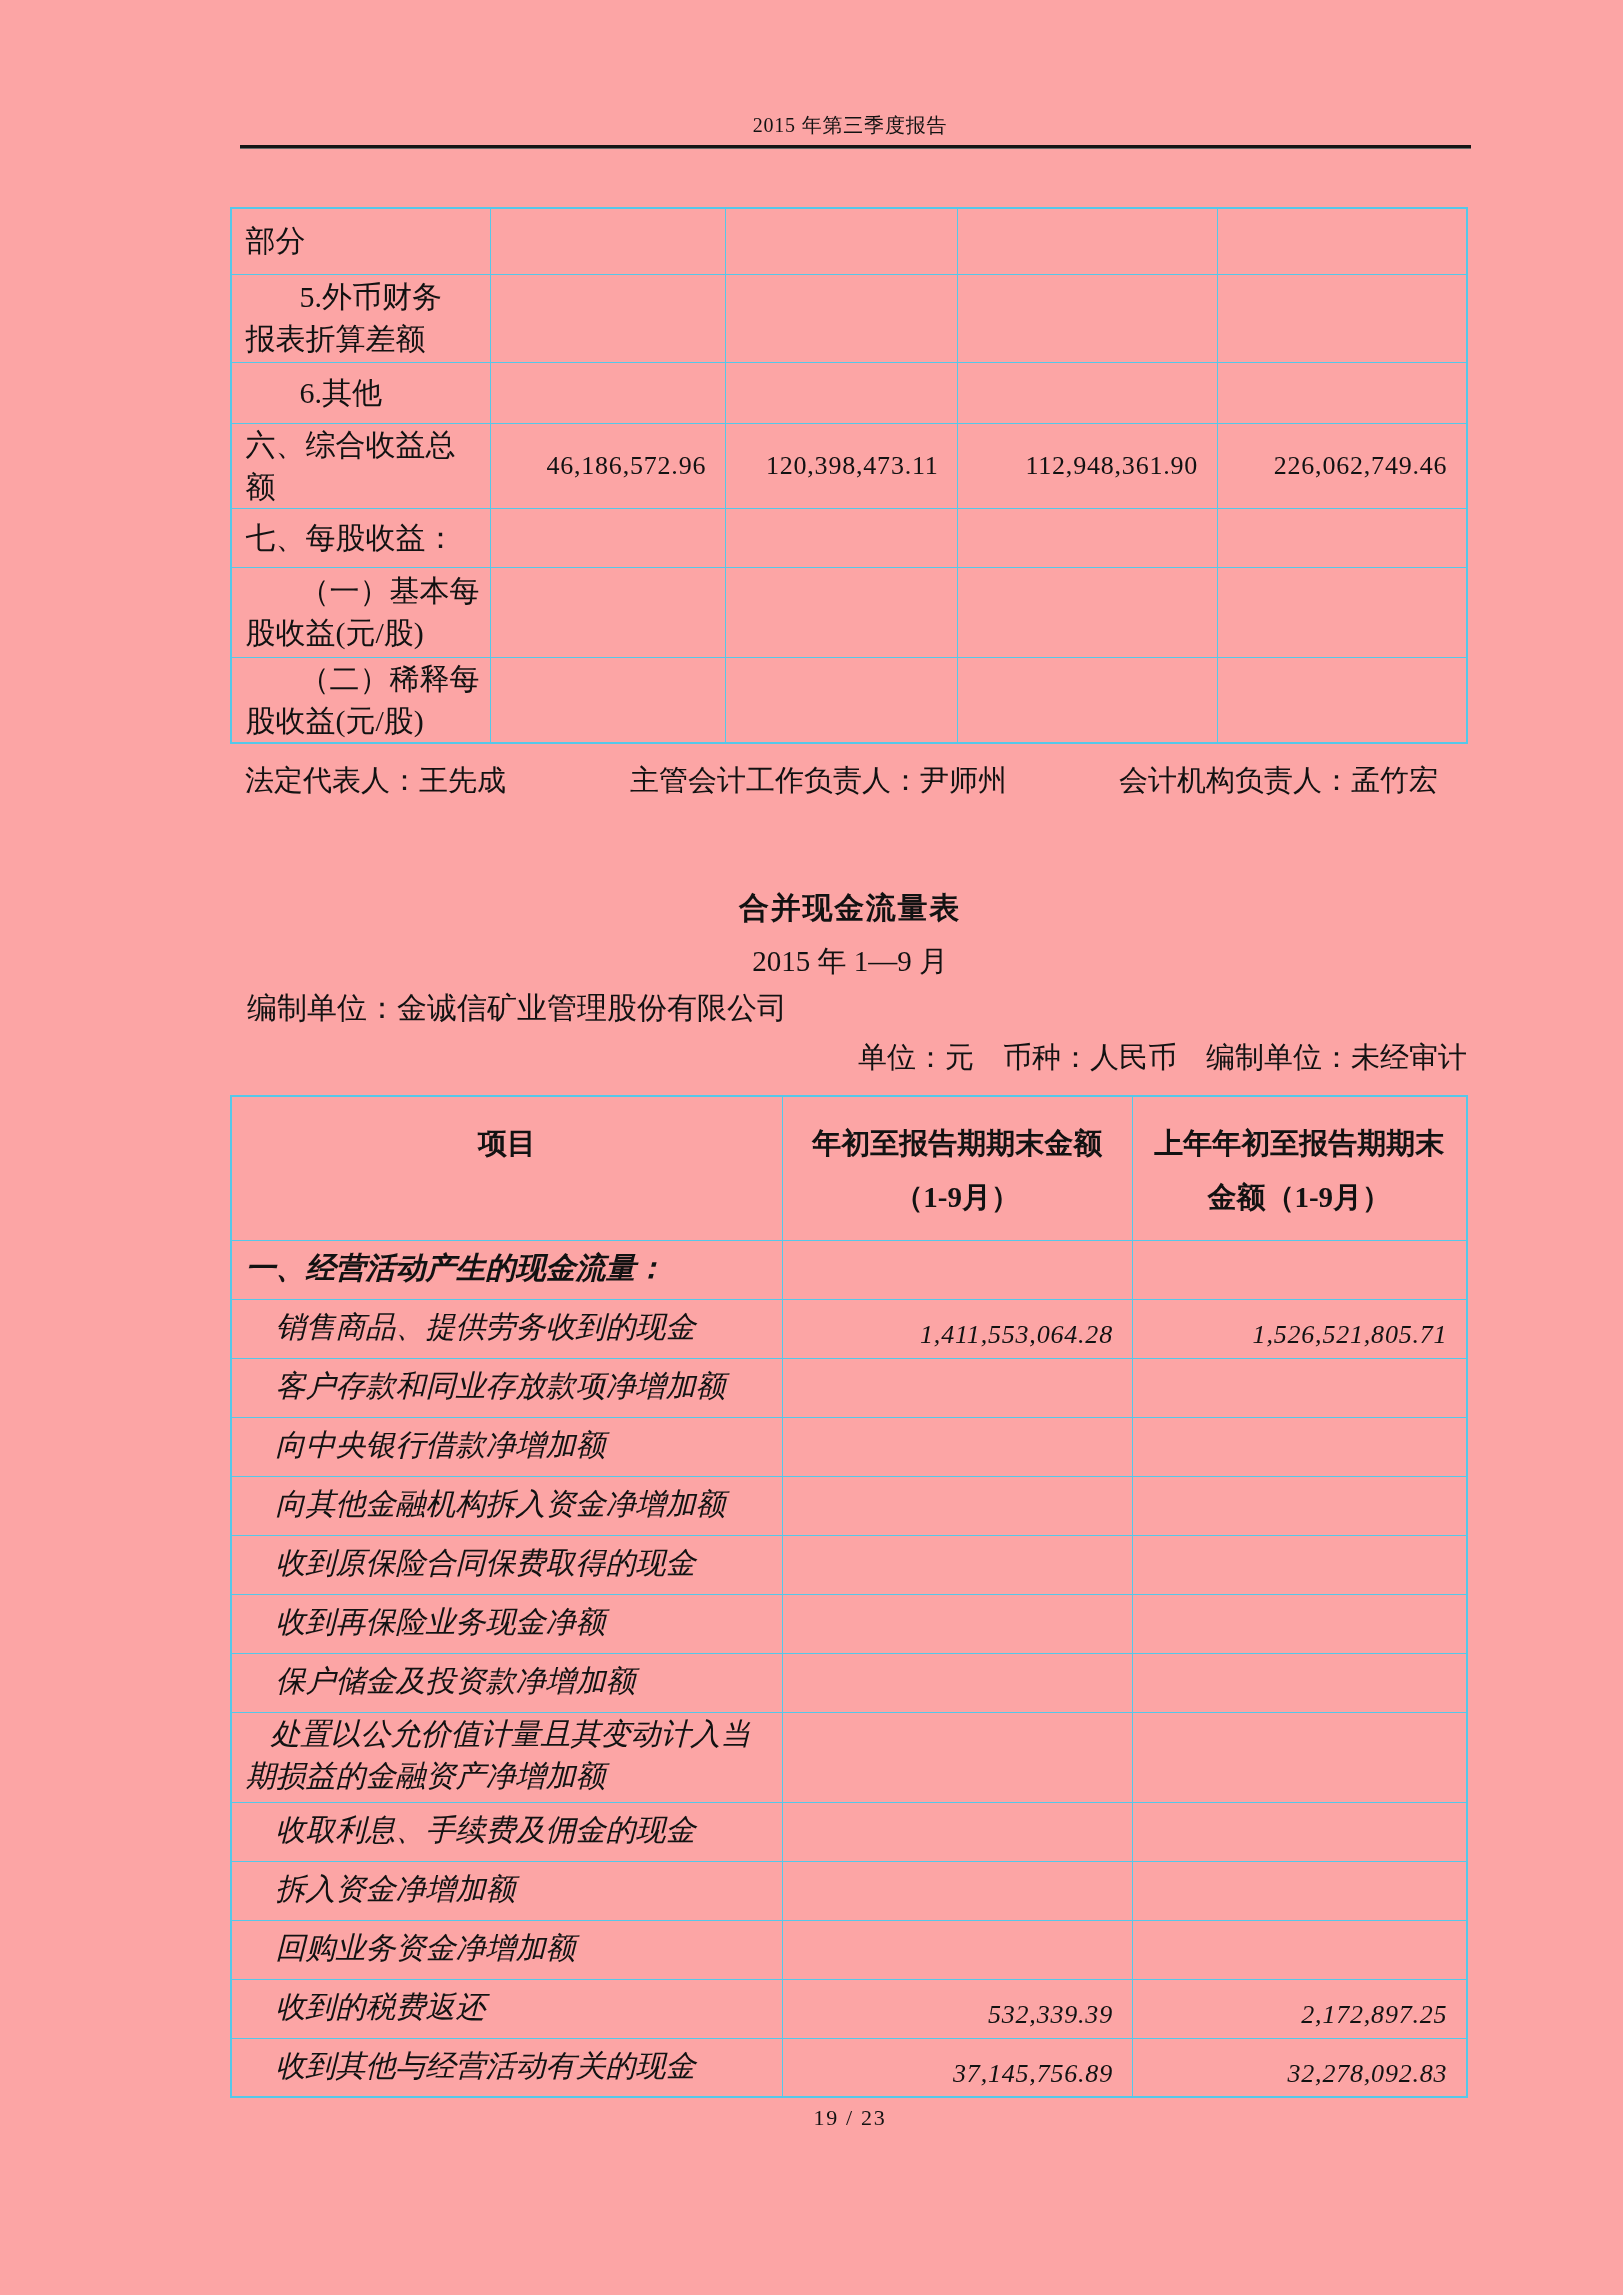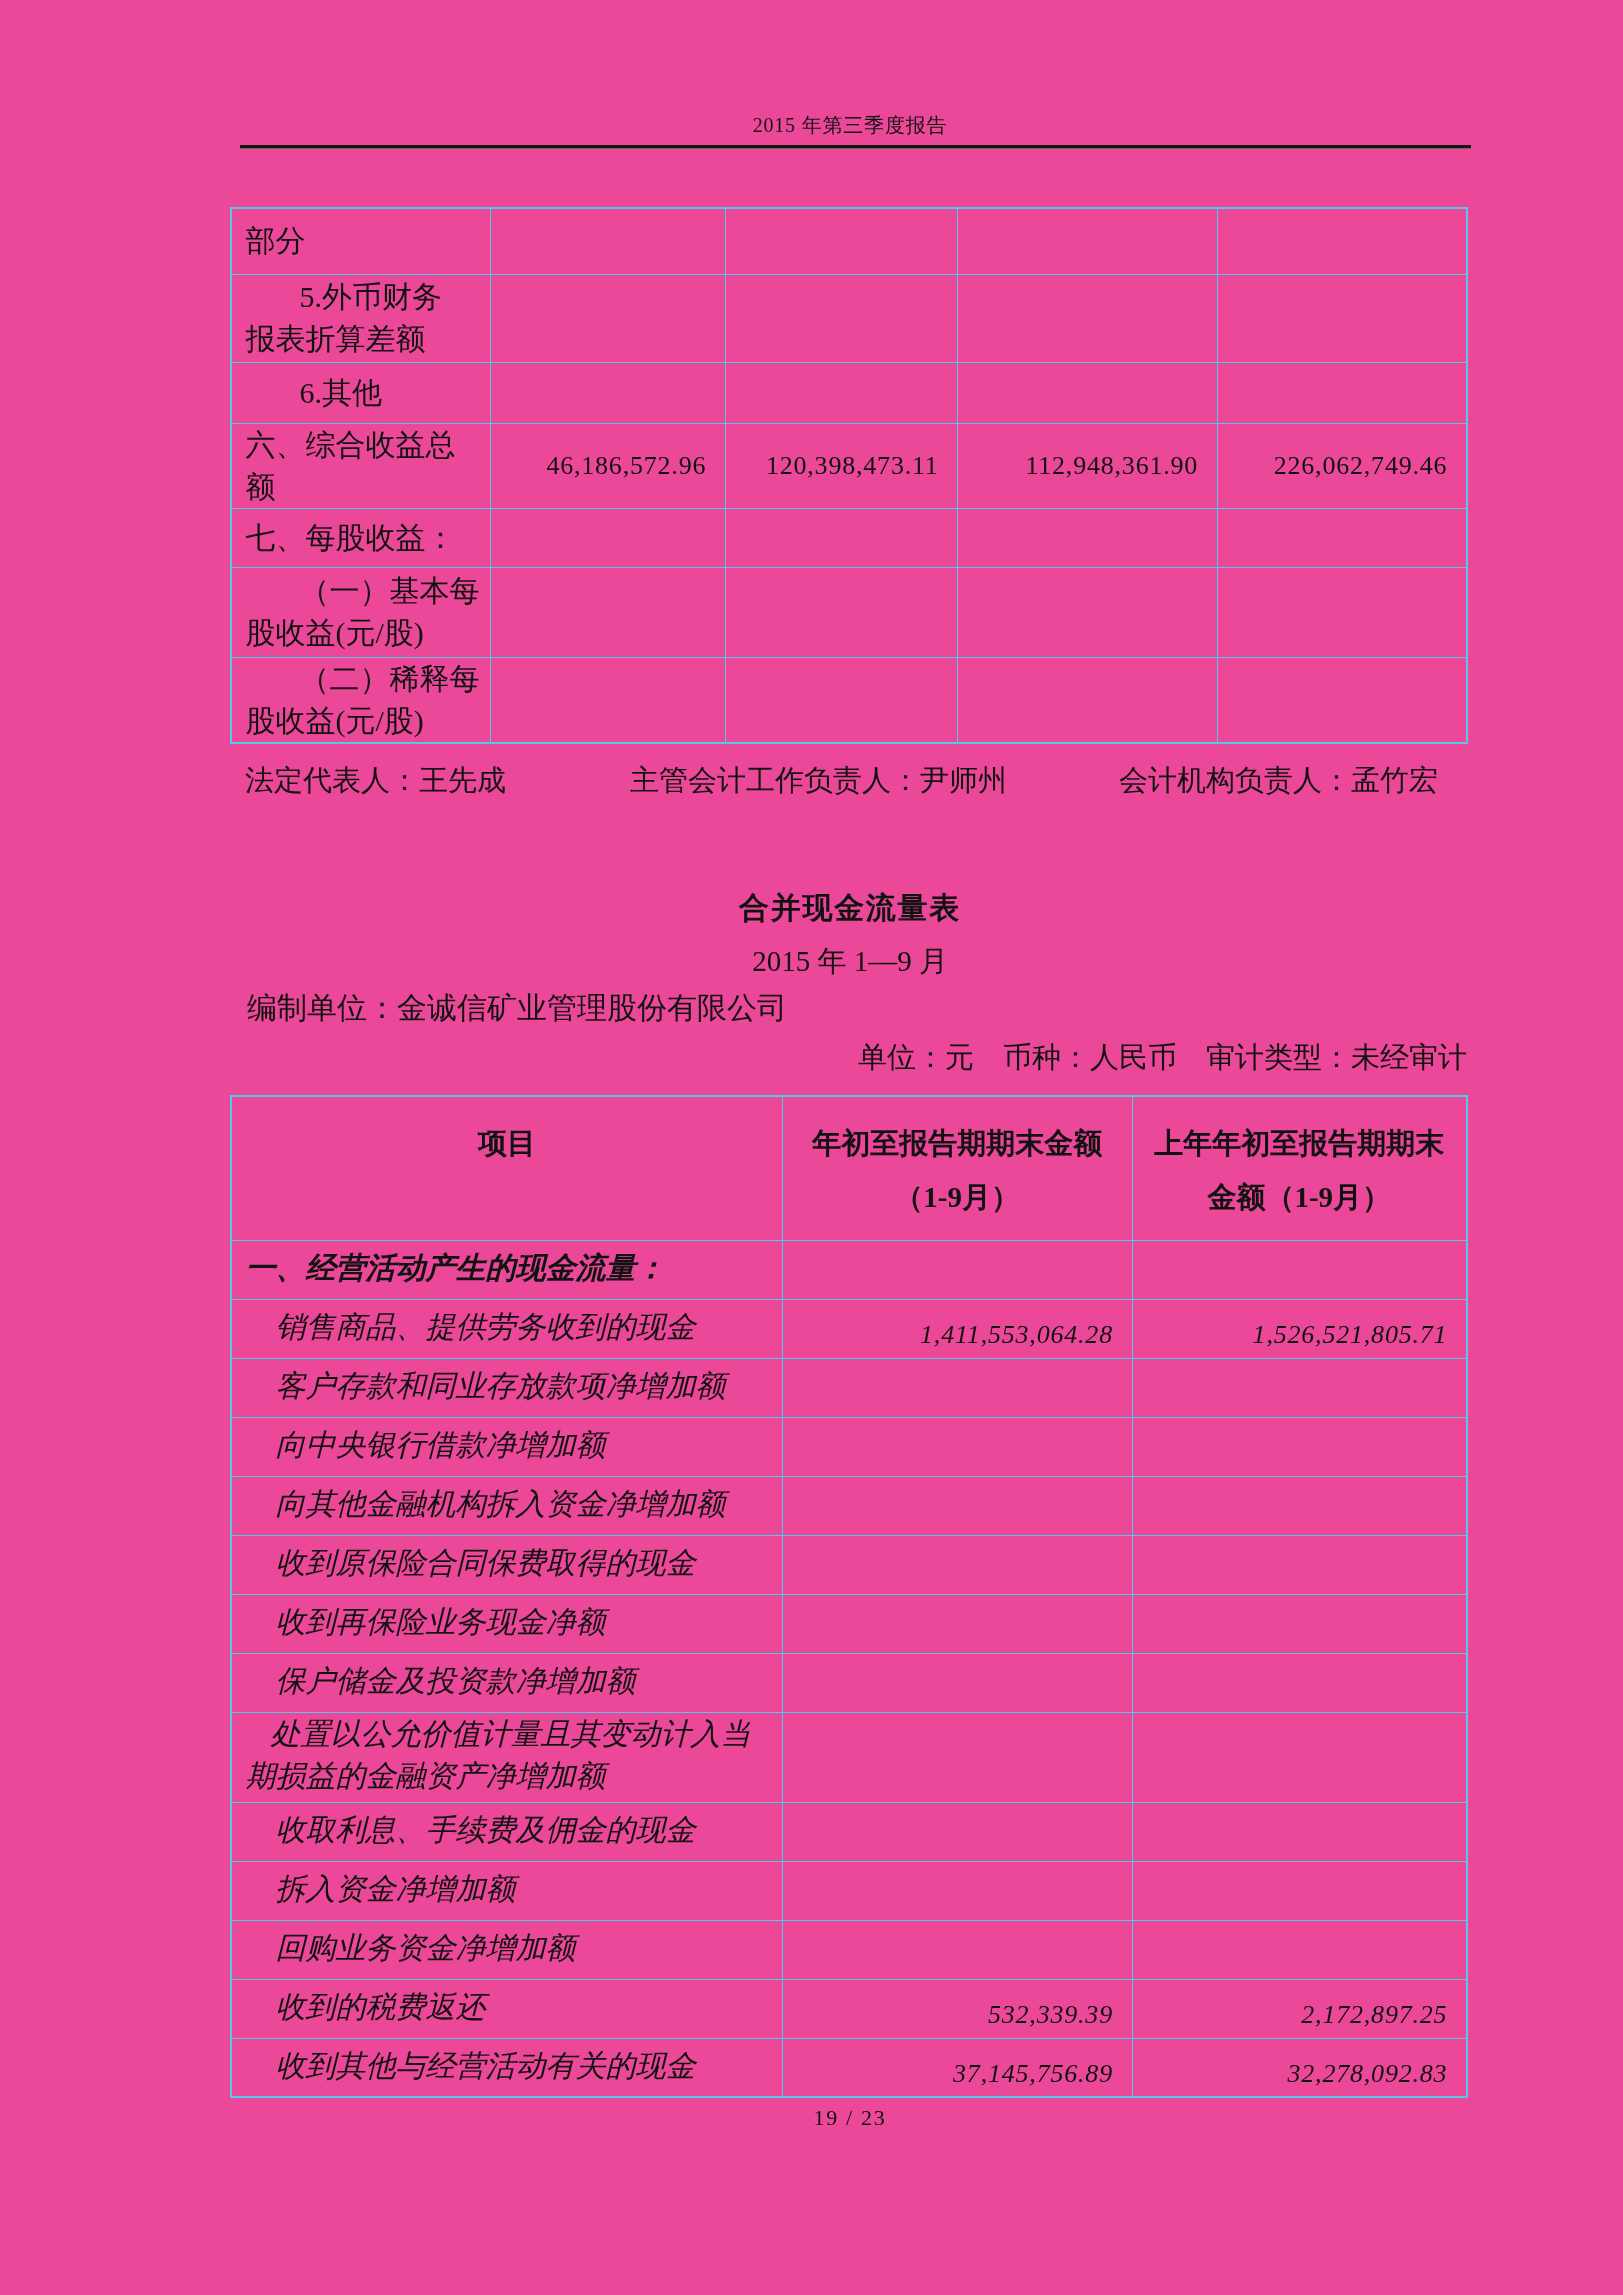--- a/index.html
+++ b/index.html
@@ -2,21 +2,21 @@
 <html style="--border: #55c8e9; --ink: #121212;font-size:13.5px"><head>
 <meta charset="utf-8">
 <style>
   :root{
     --border:#55c8e9;
     --ink:#121212;
   }
   *{margin:0;padding:0;box-sizing:border-box;}
   html,body{background:#ffffff;}
   body{font-family:"Liberation Serif","DejaVu Serif",serif;color:var(--ink);}
-  .page{position:relative;width:1623px;height:2295px;background:#ec4899;overflow:hidden;}
+  .page{position:relative;width:1623px;height:2295px;background:#fca5a5;overflow:hidden;}
 
   
   .doc-header{position:absolute;left:233px;top:112px;width:1234px;text-align:center;
     font-size:20px;letter-spacing:0.8px;}
   .doc-header-rule{position:absolute;left:240px;top:145px;width:1231px;height:4.2px;
     background:#151515;border-bottom:0.8px solid #6a6a6a;}
 
   
   table{border-collapse:collapse;table-layout:fixed;width:100%;}
   .tbl-wrap{position:absolute;left:230px;width:1238px;}
@@ -153,21 +153,21 @@
 
   <div class="sig-line">
     <span class="sig-1">法定代表人：王先成</span>
     <span class="sig-2">主管会计工作负责人：尹师州</span>
     <span class="sig-3">会计机构负责人：孟竹宏</span>
   </div>
 
   <div class="cf-title">合并现金流量表</div>
   <div class="cf-period">2015 年 1—9 月</div>
   <div class="cf-prepared">编制单位：金诚信矿业管理股份有限公司</div>
-  <div class="cf-unit">单位：元　币种：人民币　审计类型：未经审计</div>
+  <div class="cf-unit">单位：元　币种：人民币　编制单位：未经审计</div>
 
   <div class="tbl-wrap" id="cashflow-table-wrap">
     <table id="cashflow-table">
       <colgroup>
         <col style="width:44.6%">
           <col style="width:28.3%">
           <col style="width:27.1%">
       </colgroup>
       <thead>
         <tr>

